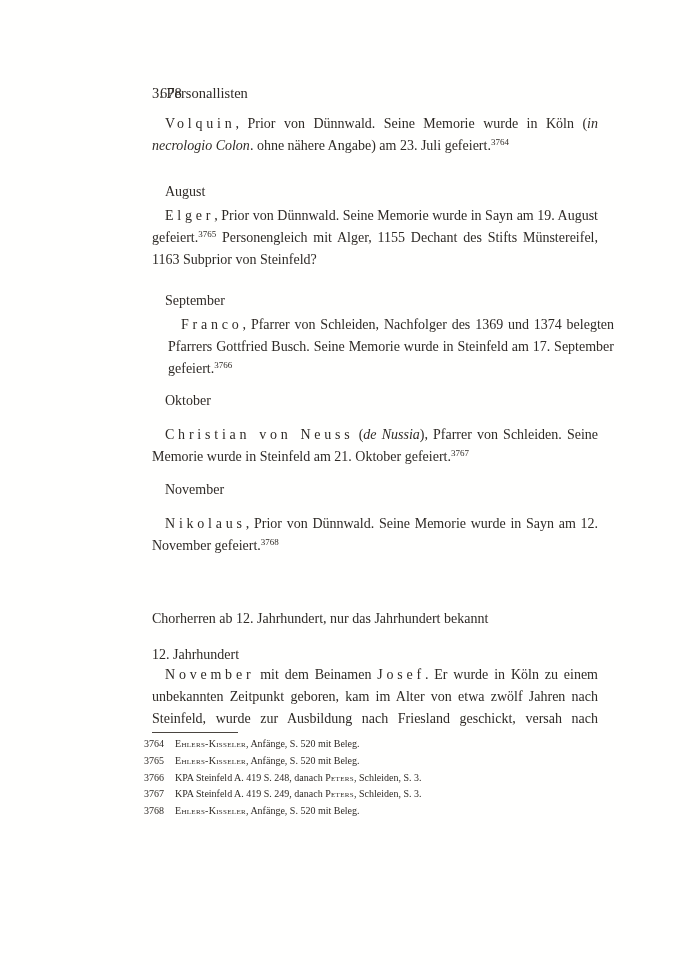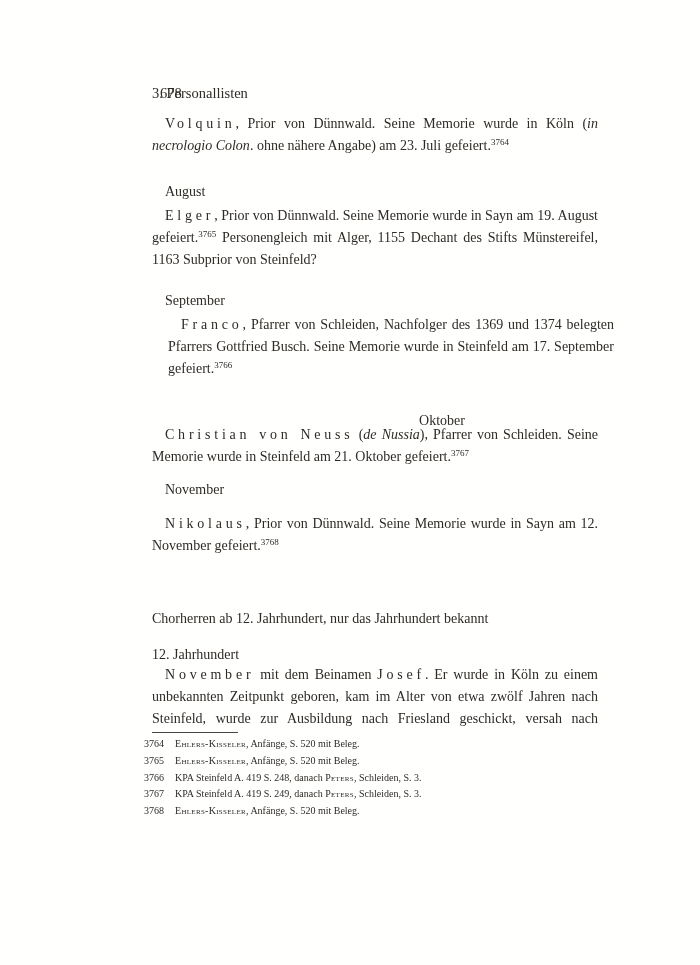--- a/index.html
+++ b/index.html
@@ -30,21 +30,21 @@
   .g  { letter-spacing:0.27em; }          
   .it { font-style:italic; }
   .sup{ font-size:9px; vertical-align:5px; line-height:0; letter-spacing:0; }
   .sc { font-variant:small-caps; letter-spacing:0.03em; }
 
   #p-volquin   { top:113px; }
   #m-august    { top:181px; }
   #p-elger     { top:205px; }
   #m-september { top:290px; }
   #p-franco    { top:314px;margin-left:16px; }
-  #m-oktober   { top:410px;text-align:right; }
+  #m-oktober   { top:390px; }
   #p-christian { top:424px; }
   #m-november  { top:479px; }
   #p-nikolaus  { top:513px; }
   #h-group     { top:592px; }
   #h-century   { top:628px; }
   #p-hermann   { top:664px; text-align-last:justify; }
 
   .fnrule { position:absolute; left:152px; top:732px; width:86px; height:1px;
             background:#4a4540; }
   .footnotes { position:absolute; left:144px; top:736px; width:446px;

